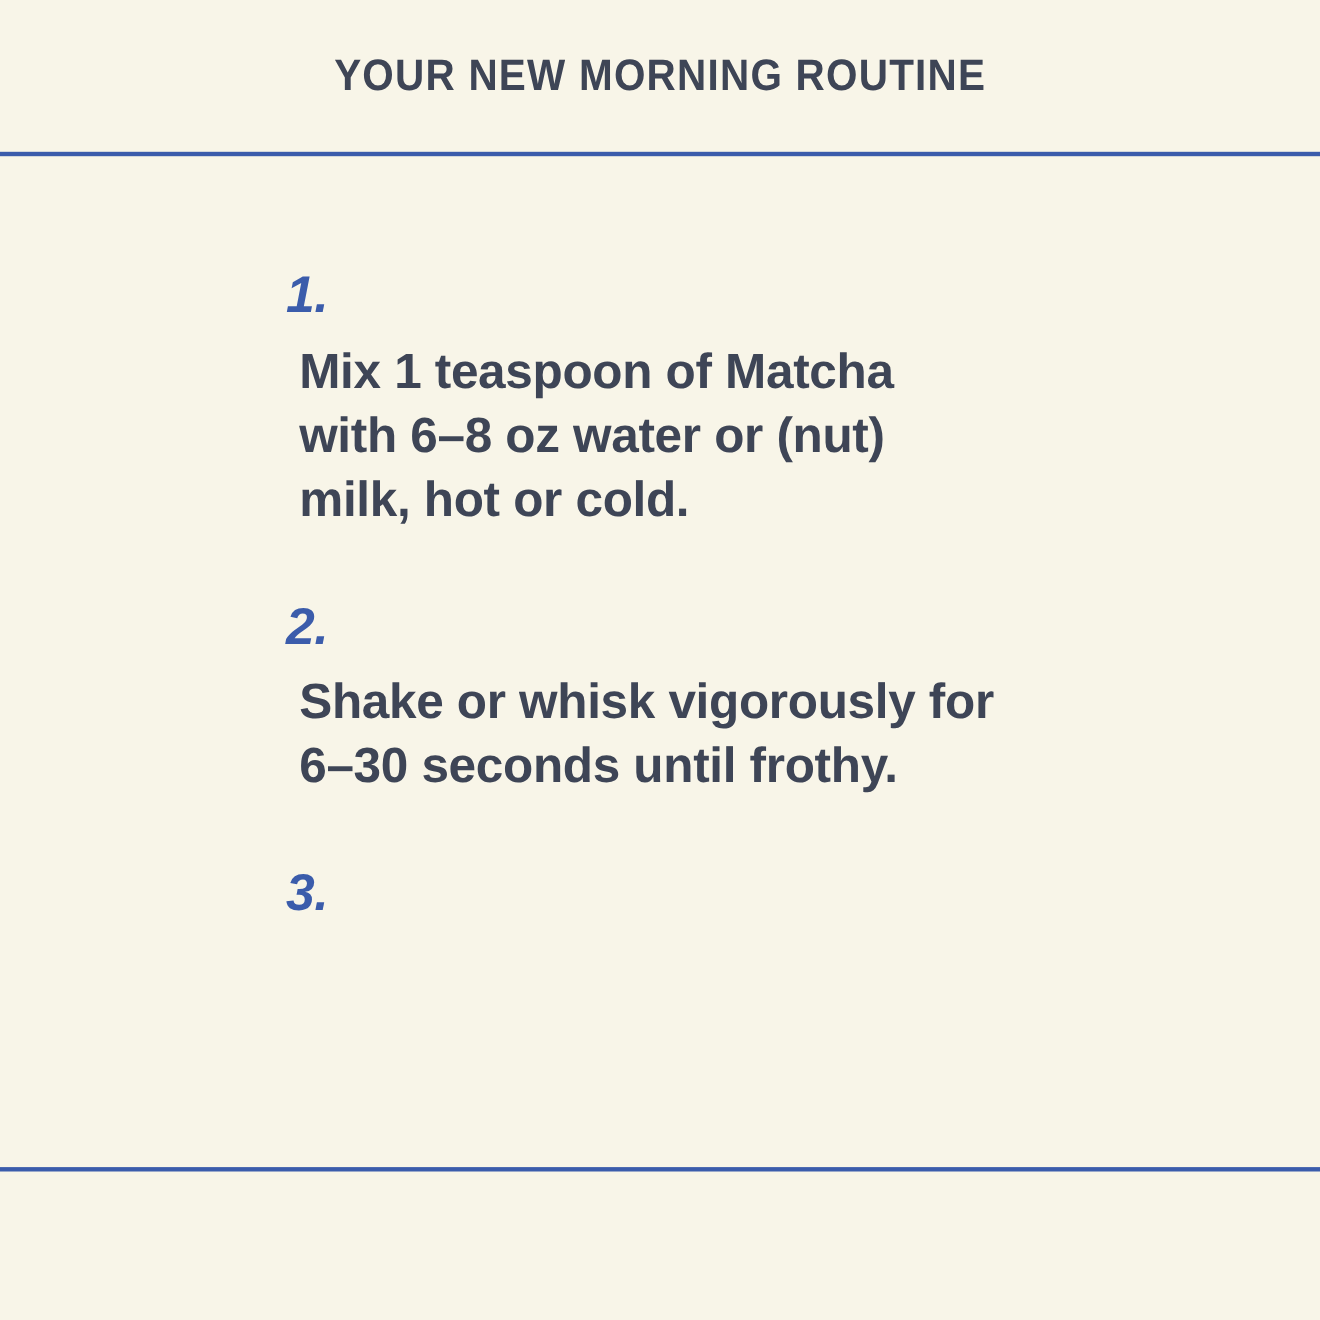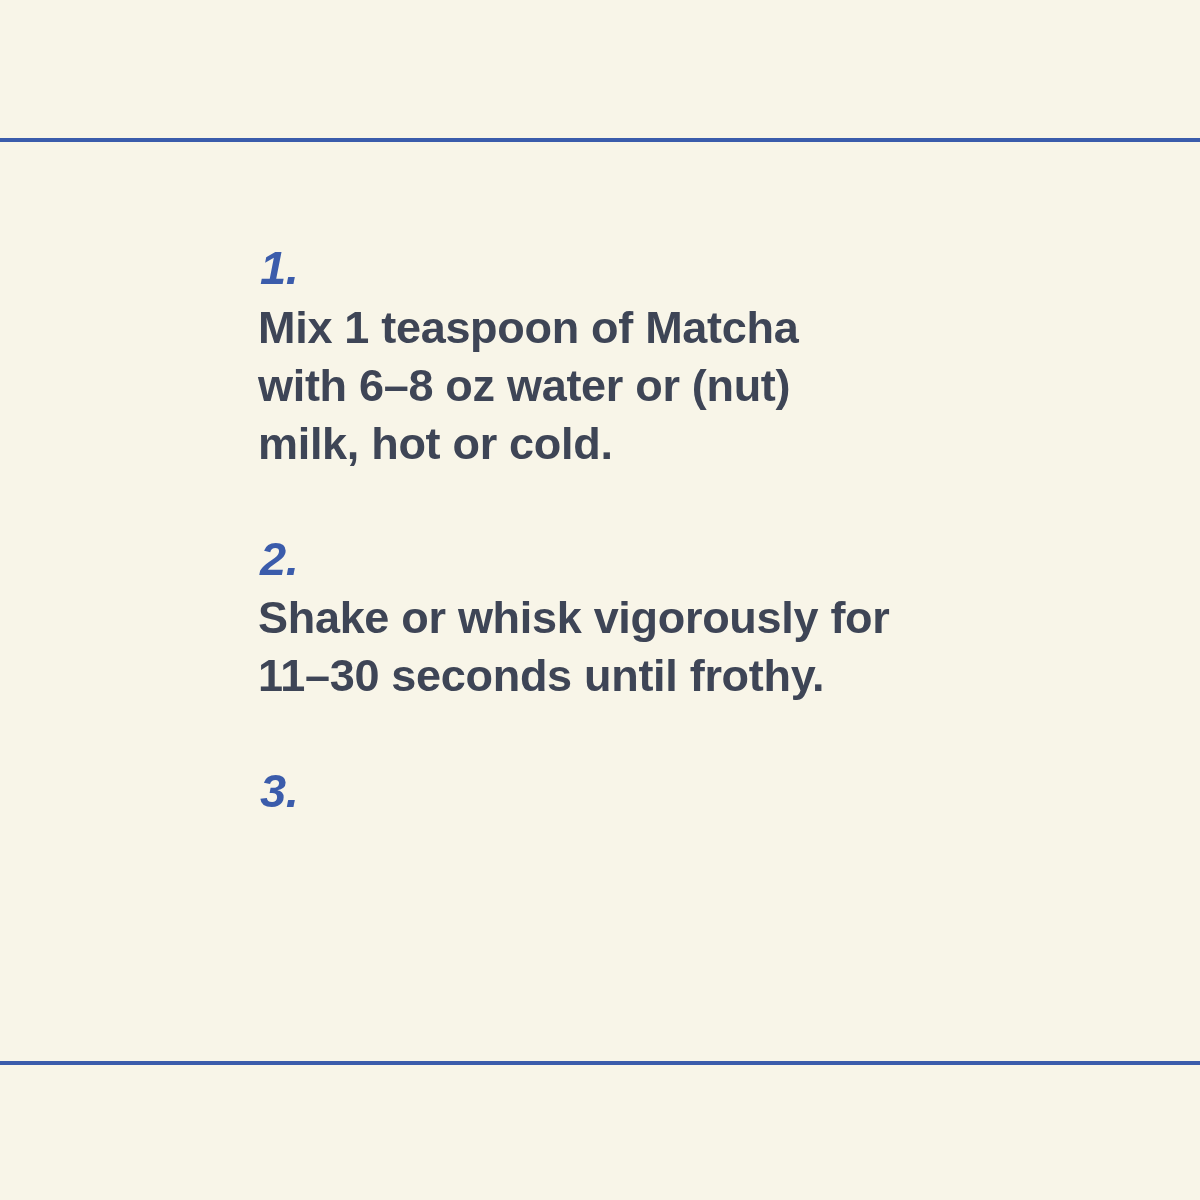--- a/index.html
+++ b/index.html
@@ -84,44 +84,47 @@
     white-space: nowrap;
   }
 
   .step-text {
     font-size: 45px;
     font-weight: 700;
     color: #3e4556;
     line-height: 58px;
     letter-spacing: -0.3px;
     white-space: pre-line;
-    margin: 0;
+    margin: 14px;
   }
 </style>
 </head>
 <body>
 
 <div class="page">
 
+  <div class="header">
+    <h1 class="header-title">YOUR NEW MORNING ROUTINE</h1>
+  </div>
 
   <div class="rule rule-top"></div>
 
   <div class="steps">
 
     <div class="step">
       <div class="step-number">1.</div>
       <p class="step-text">Mix 1 teaspoon of Matcha
 with 6–8 oz water or (nut)
 milk, hot or cold.</p>
     </div>
 
     <div class="step">
       <div class="step-number">2.</div>
       <p class="step-text">Shake or whisk vigorously for
-11–30 seconds until frothy.</p>
+6–30 seconds until frothy.</p>
     </div>
 
     <div class="step">
       <div class="step-number">3.</div>
     </div>
 
   </div>
 
   <div class="rule rule-bottom"></div>
 

